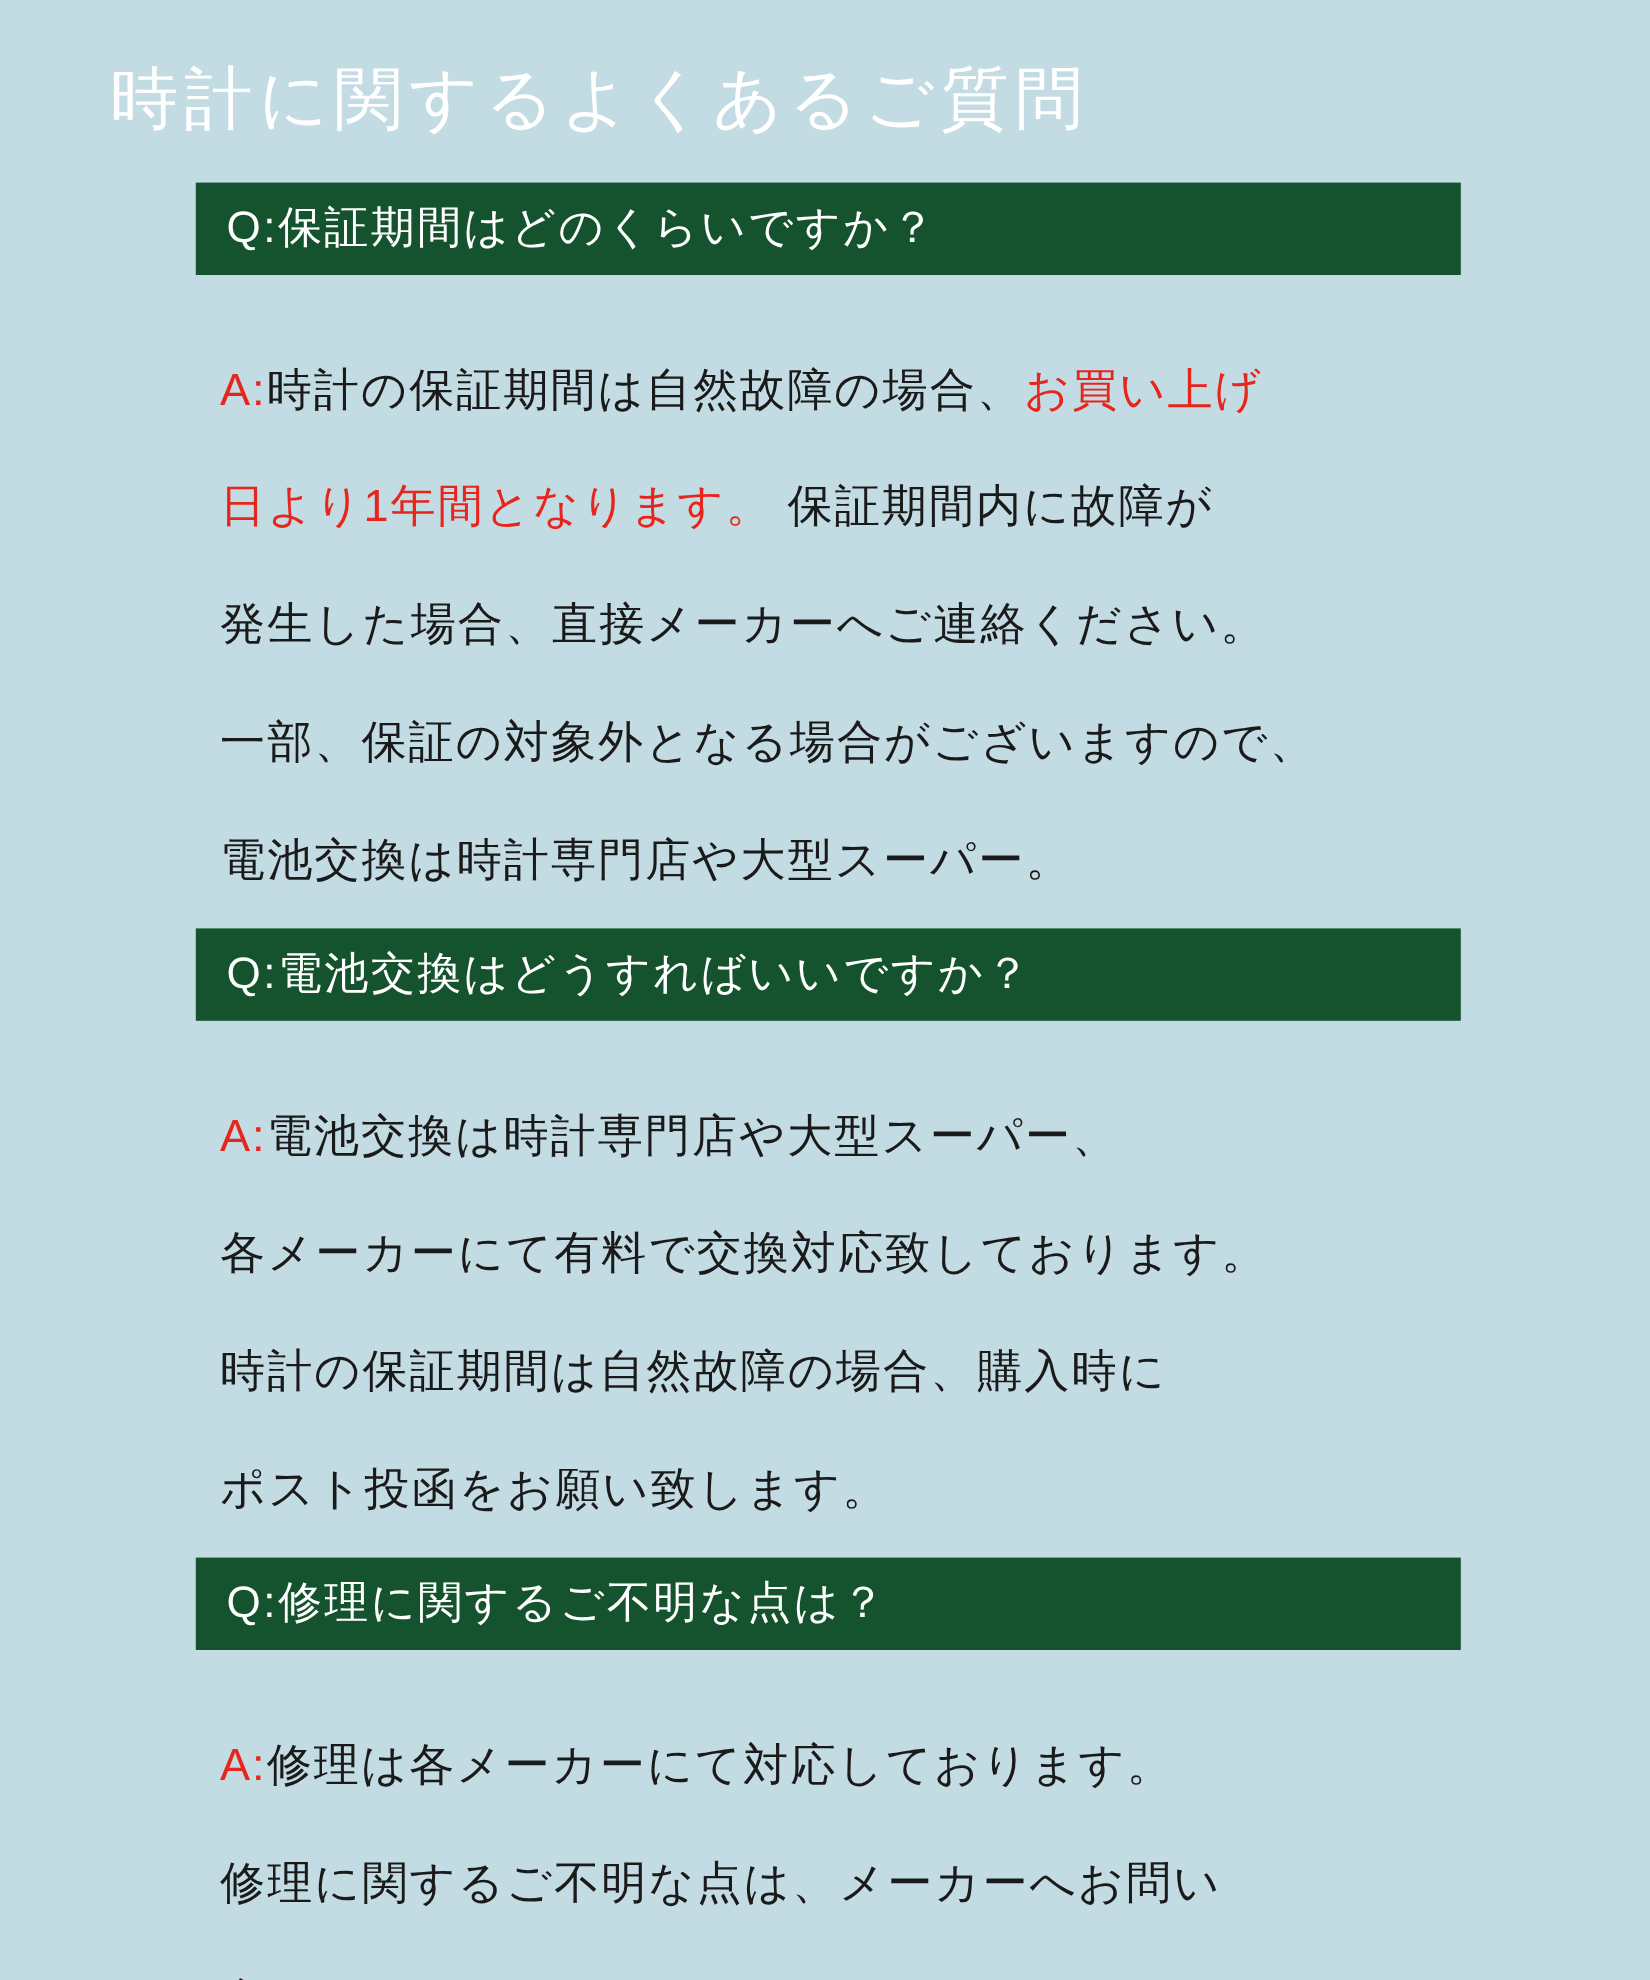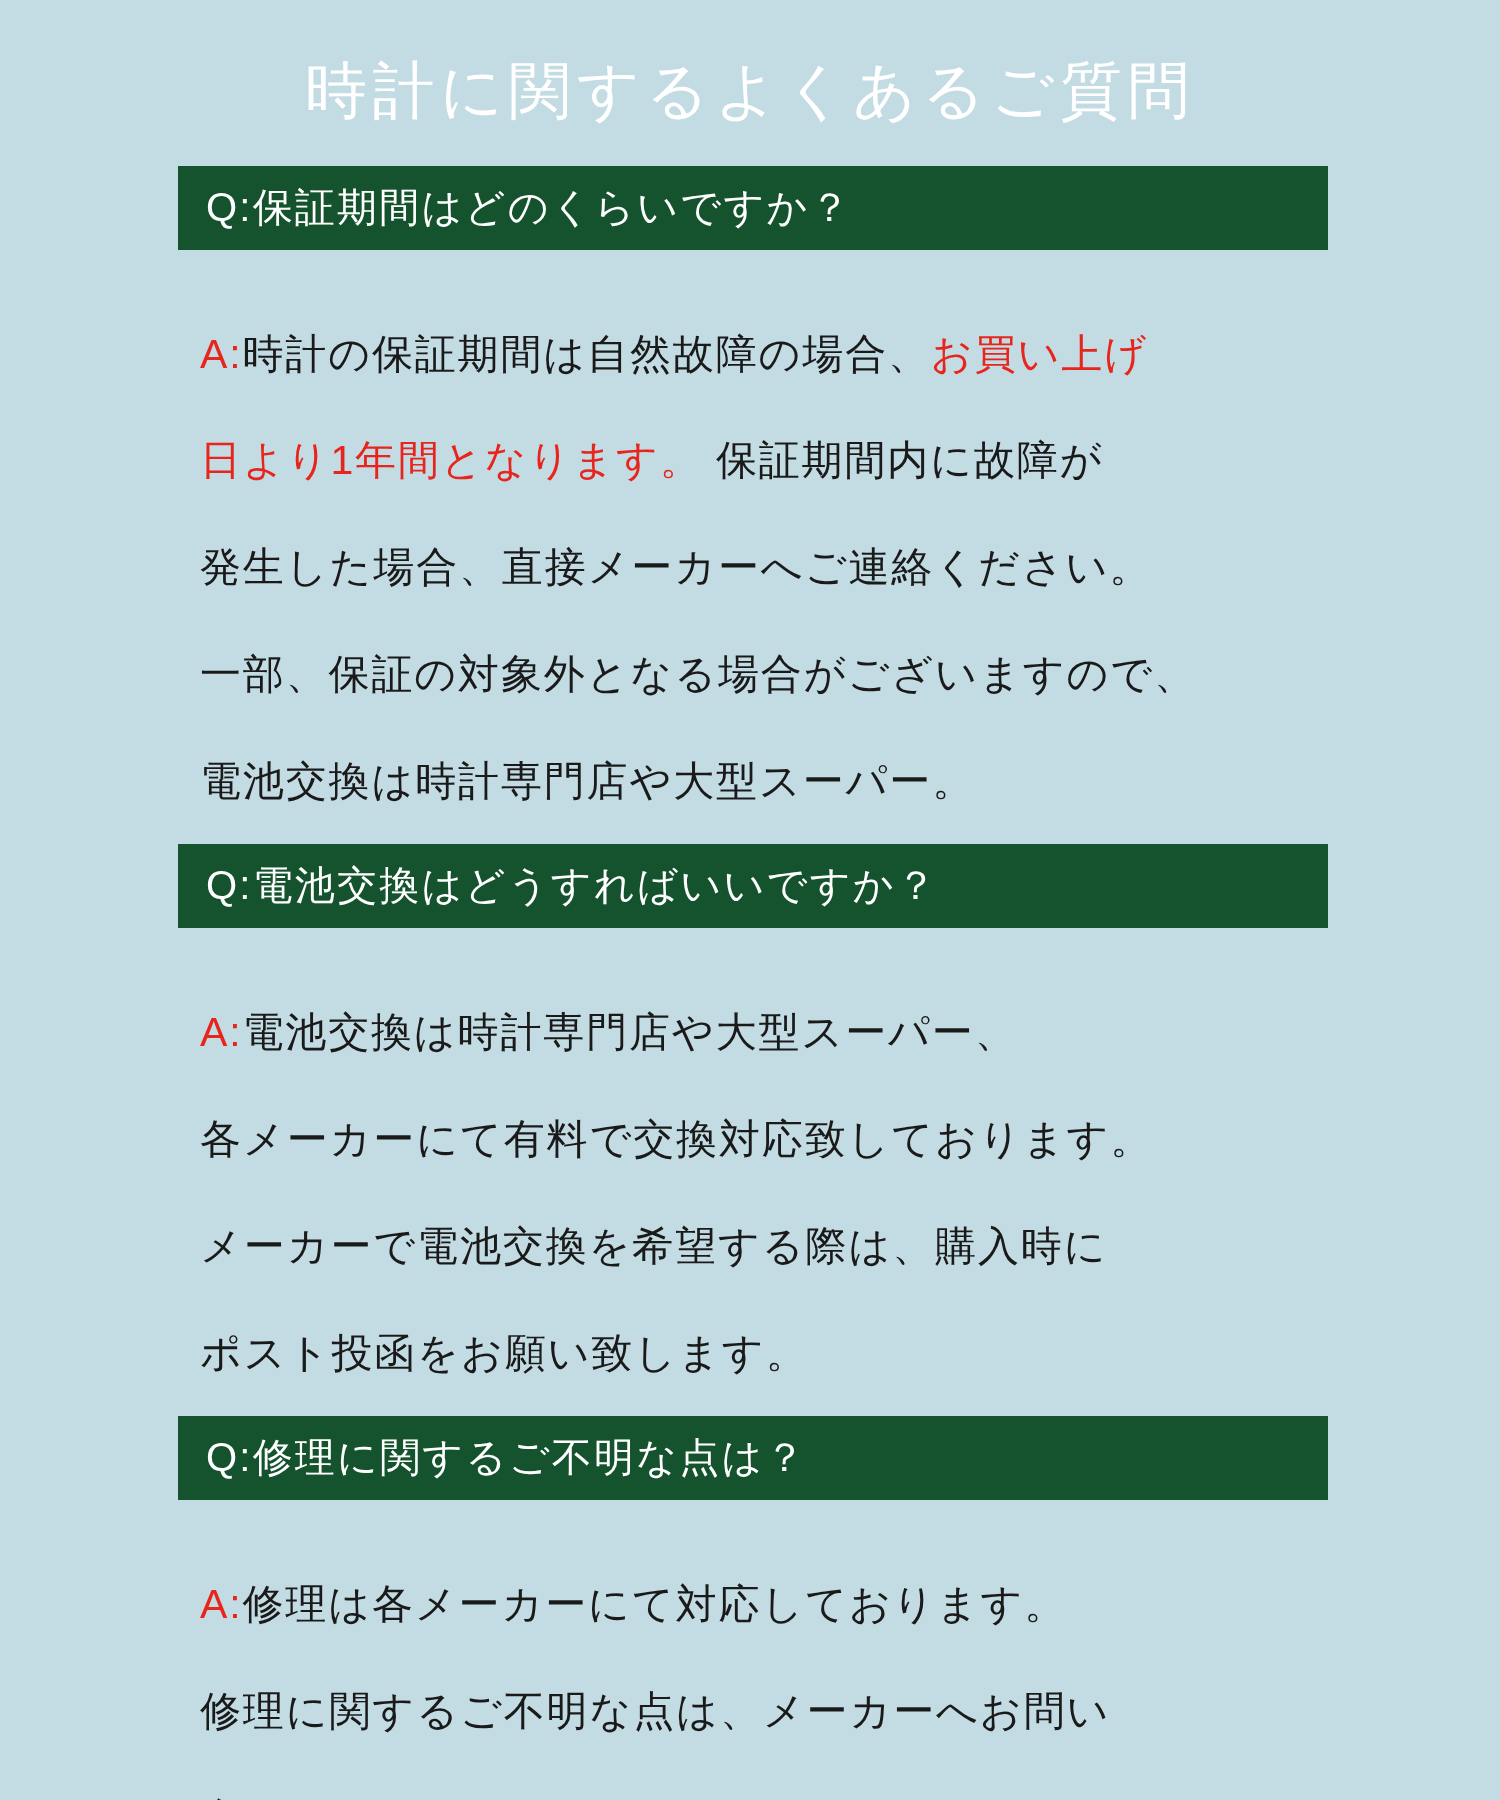--- a/index.html
+++ b/index.html
@@ -23,21 +23,20 @@
   .content {
     width: 1300px;
     margin: 0 auto;
     padding-top: 52px;
     box-sizing: border-box;
   }
   .page-title {
     color: #ffffff;
     font-size: 62px;
     line-height: 1.25;
-    text-align: center;
     letter-spacing: 0.09em;
     font-weight: 400;
     margin: 0 0 36px 0;
     white-space: nowrap;
   }
   .qa-block {
     margin-bottom: 6px;
   }
   .question-bar {
     background: #14532d;
@@ -96,21 +95,21 @@
       </div>
     </div>
 
     <div class="qa-block">
       <div class="question-bar">Q:電池交換はどうすればいいですか？</div>
       <div class="answer">
         <span class="ln">
           <span class="a-mark">A:</span><span>電池交換は時計専門店や大型スーパー、</span>
         </span>
         <span class="ln">各メーカーにて有料で交換対応致しております。</span>
-        <span class="ln">メーカーで電池交換を希望する際は、購入時に</span>
+        <span class="ln">時計の保証期間は自然故障の場合、購入時に</span>
         <span class="ln">ポスト投函をお願い致します。</span>
       </div>
     </div>
 
     <div class="qa-block">
       <div class="question-bar">Q:修理に関するご不明な点は？</div>
       <div class="answer">
         <span class="ln">
           <span class="a-mark">A:</span><span>修理は各メーカーにて対応しております。</span>
         </span>

